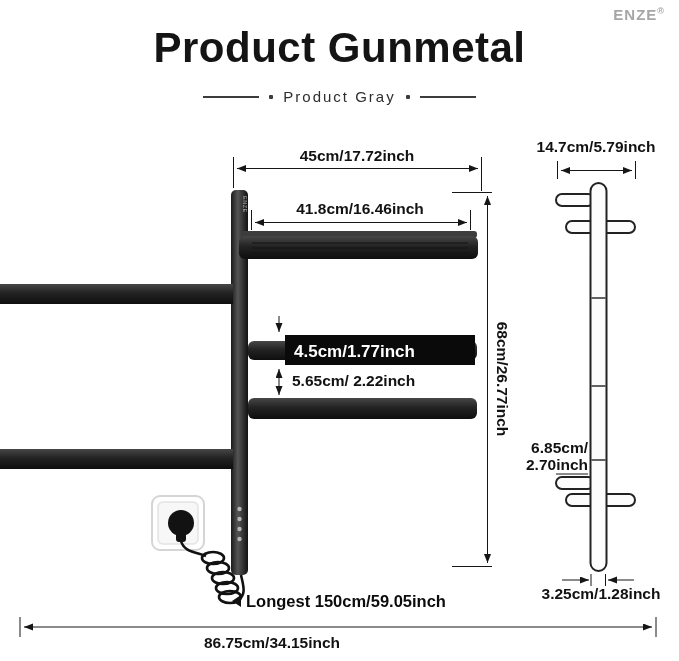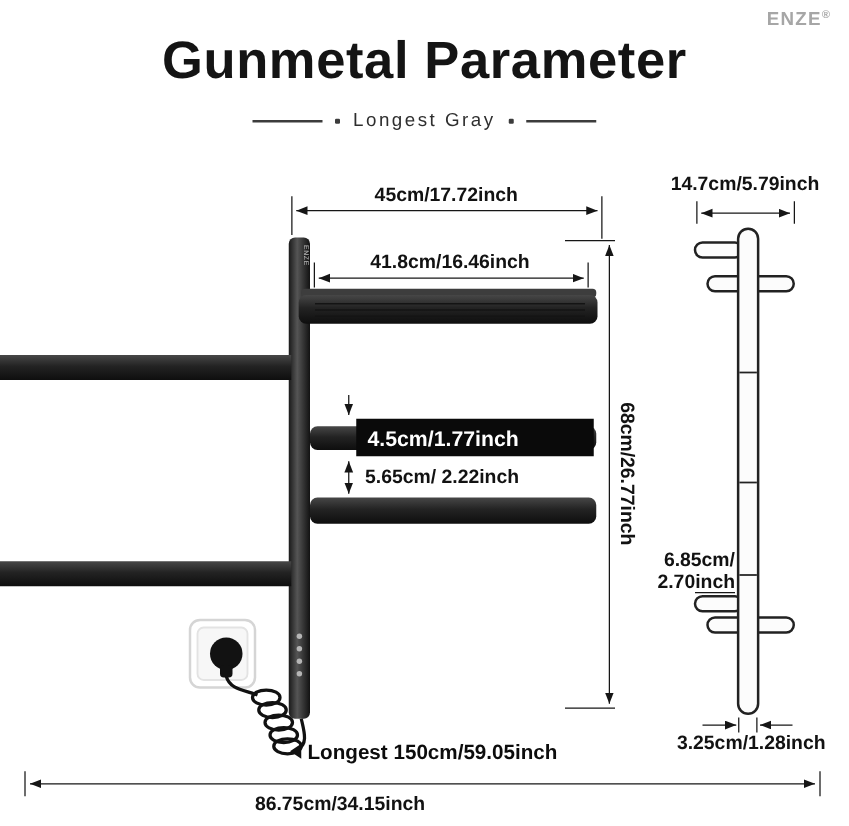--- a/index.html
+++ b/index.html
@@ -37,26 +37,26 @@
 </style>
 </head>
 <body>
 
 <div class="page">
 
   <div class="brand">
     <span>ENZE</span><sup>®</sup>
   </div>
 
-  <h1 class="title">Gunmetal Parameter</h1>
+  <h1 class="title">Product Gunmetal</h1>
 
   <div class="subtitle">
     <span class="hline"></span>
     <span class="dot"></span>
-    <span class="subtext">Longest Gray</span>
+    <span class="subtext">Product Gray</span>
     <span class="dot"></span>
     <span class="hline"></span>
   </div>
 
   <svg class="diagram" width="679" height="661" viewBox="0 0 679 661">
     <defs>
       <marker id="arr" markerUnits="userSpaceOnUse" markerWidth="10" markerHeight="8" refX="9" refY="3.5" orient="auto-start-reverse">
         <path d="M0,0 L9,3.5 L0,7 Z" fill="#161616"></path>
       </marker>
       <linearGradient id="barV" x1="0" y1="0" x2="0" y2="1">

